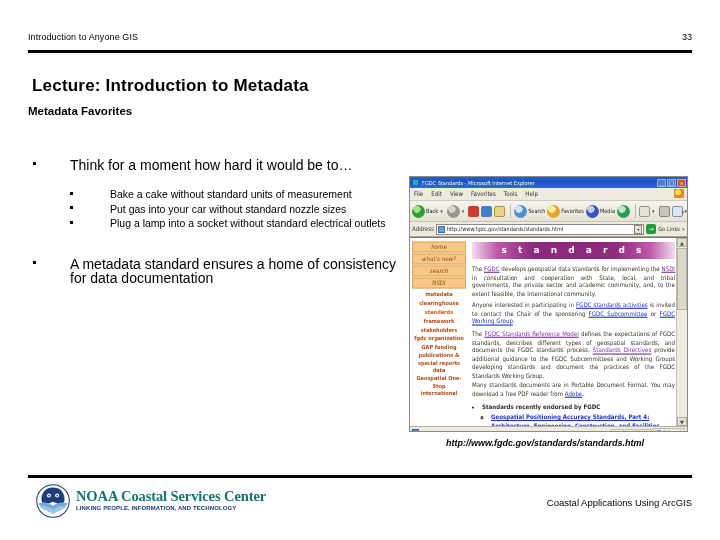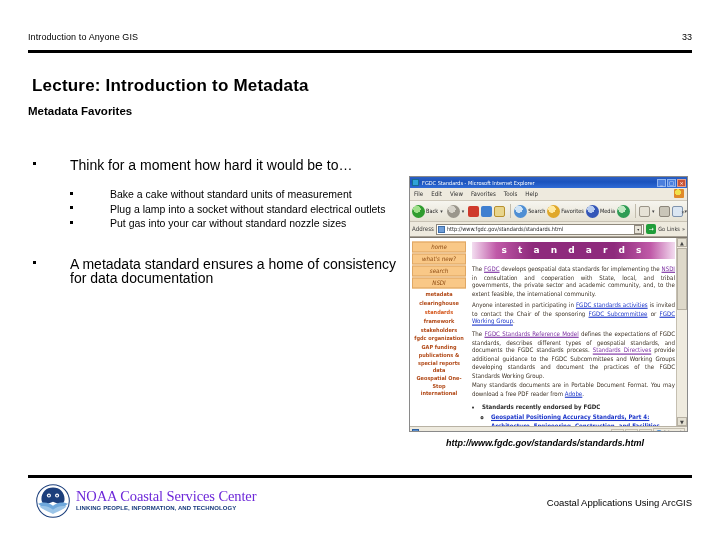--- a/index.html
+++ b/index.html
@@ -481,22 +481,22 @@
     display: flex;
     align-items: center;
   }
   .noaa-seal {
     width: 34px; height: 34px;
     flex: 0 0 auto;
   }
   .noaa-text { margin-left: 6px; }
   .noaa-name {
     font-size: 14.5px;
-    font-weight: normal;
-    color: #6d28d9;
+    font-weight: bold;
+    color: #0f766e;
     font-family: "Liberation Serif", serif;
     letter-spacing: -.1px;
     line-height: 15px;
   }
   .noaa-tag {
     font-size: 6px;
     font-weight: bold;
     color: #14387a;
     letter-spacing: .1px;
     line-height: 9px;
@@ -527,25 +527,25 @@
     <span>Think for a moment how hard it would be to…</span>
   </div>
 
   <div class="sublist">
     <div class="b2">
       <span class="mark"></span>
       <span>Bake a cake without standard units of measurement</span>
     </div>
     <div class="b2">
       <span class="mark"></span>
-      <span>Plug a lamp into a socket without standard electrical outlets</span>
+      <span>Put gas into your car without standard nozzle sizes</span>
     </div>
     <div class="b2">
       <span class="mark"></span>
-      <span>Put gas into your car without standard nozzle sizes</span>
+      <span>Plug a lamp into a socket without standard electrical outlets</span>
     </div>
   </div>
 
   <div class="gap"></div>
 
   <div class="b1">
     <span class="mark"></span>
     <span>A metadata standard ensures a home of consistency for data documentation</span>
   </div>
 </div>

